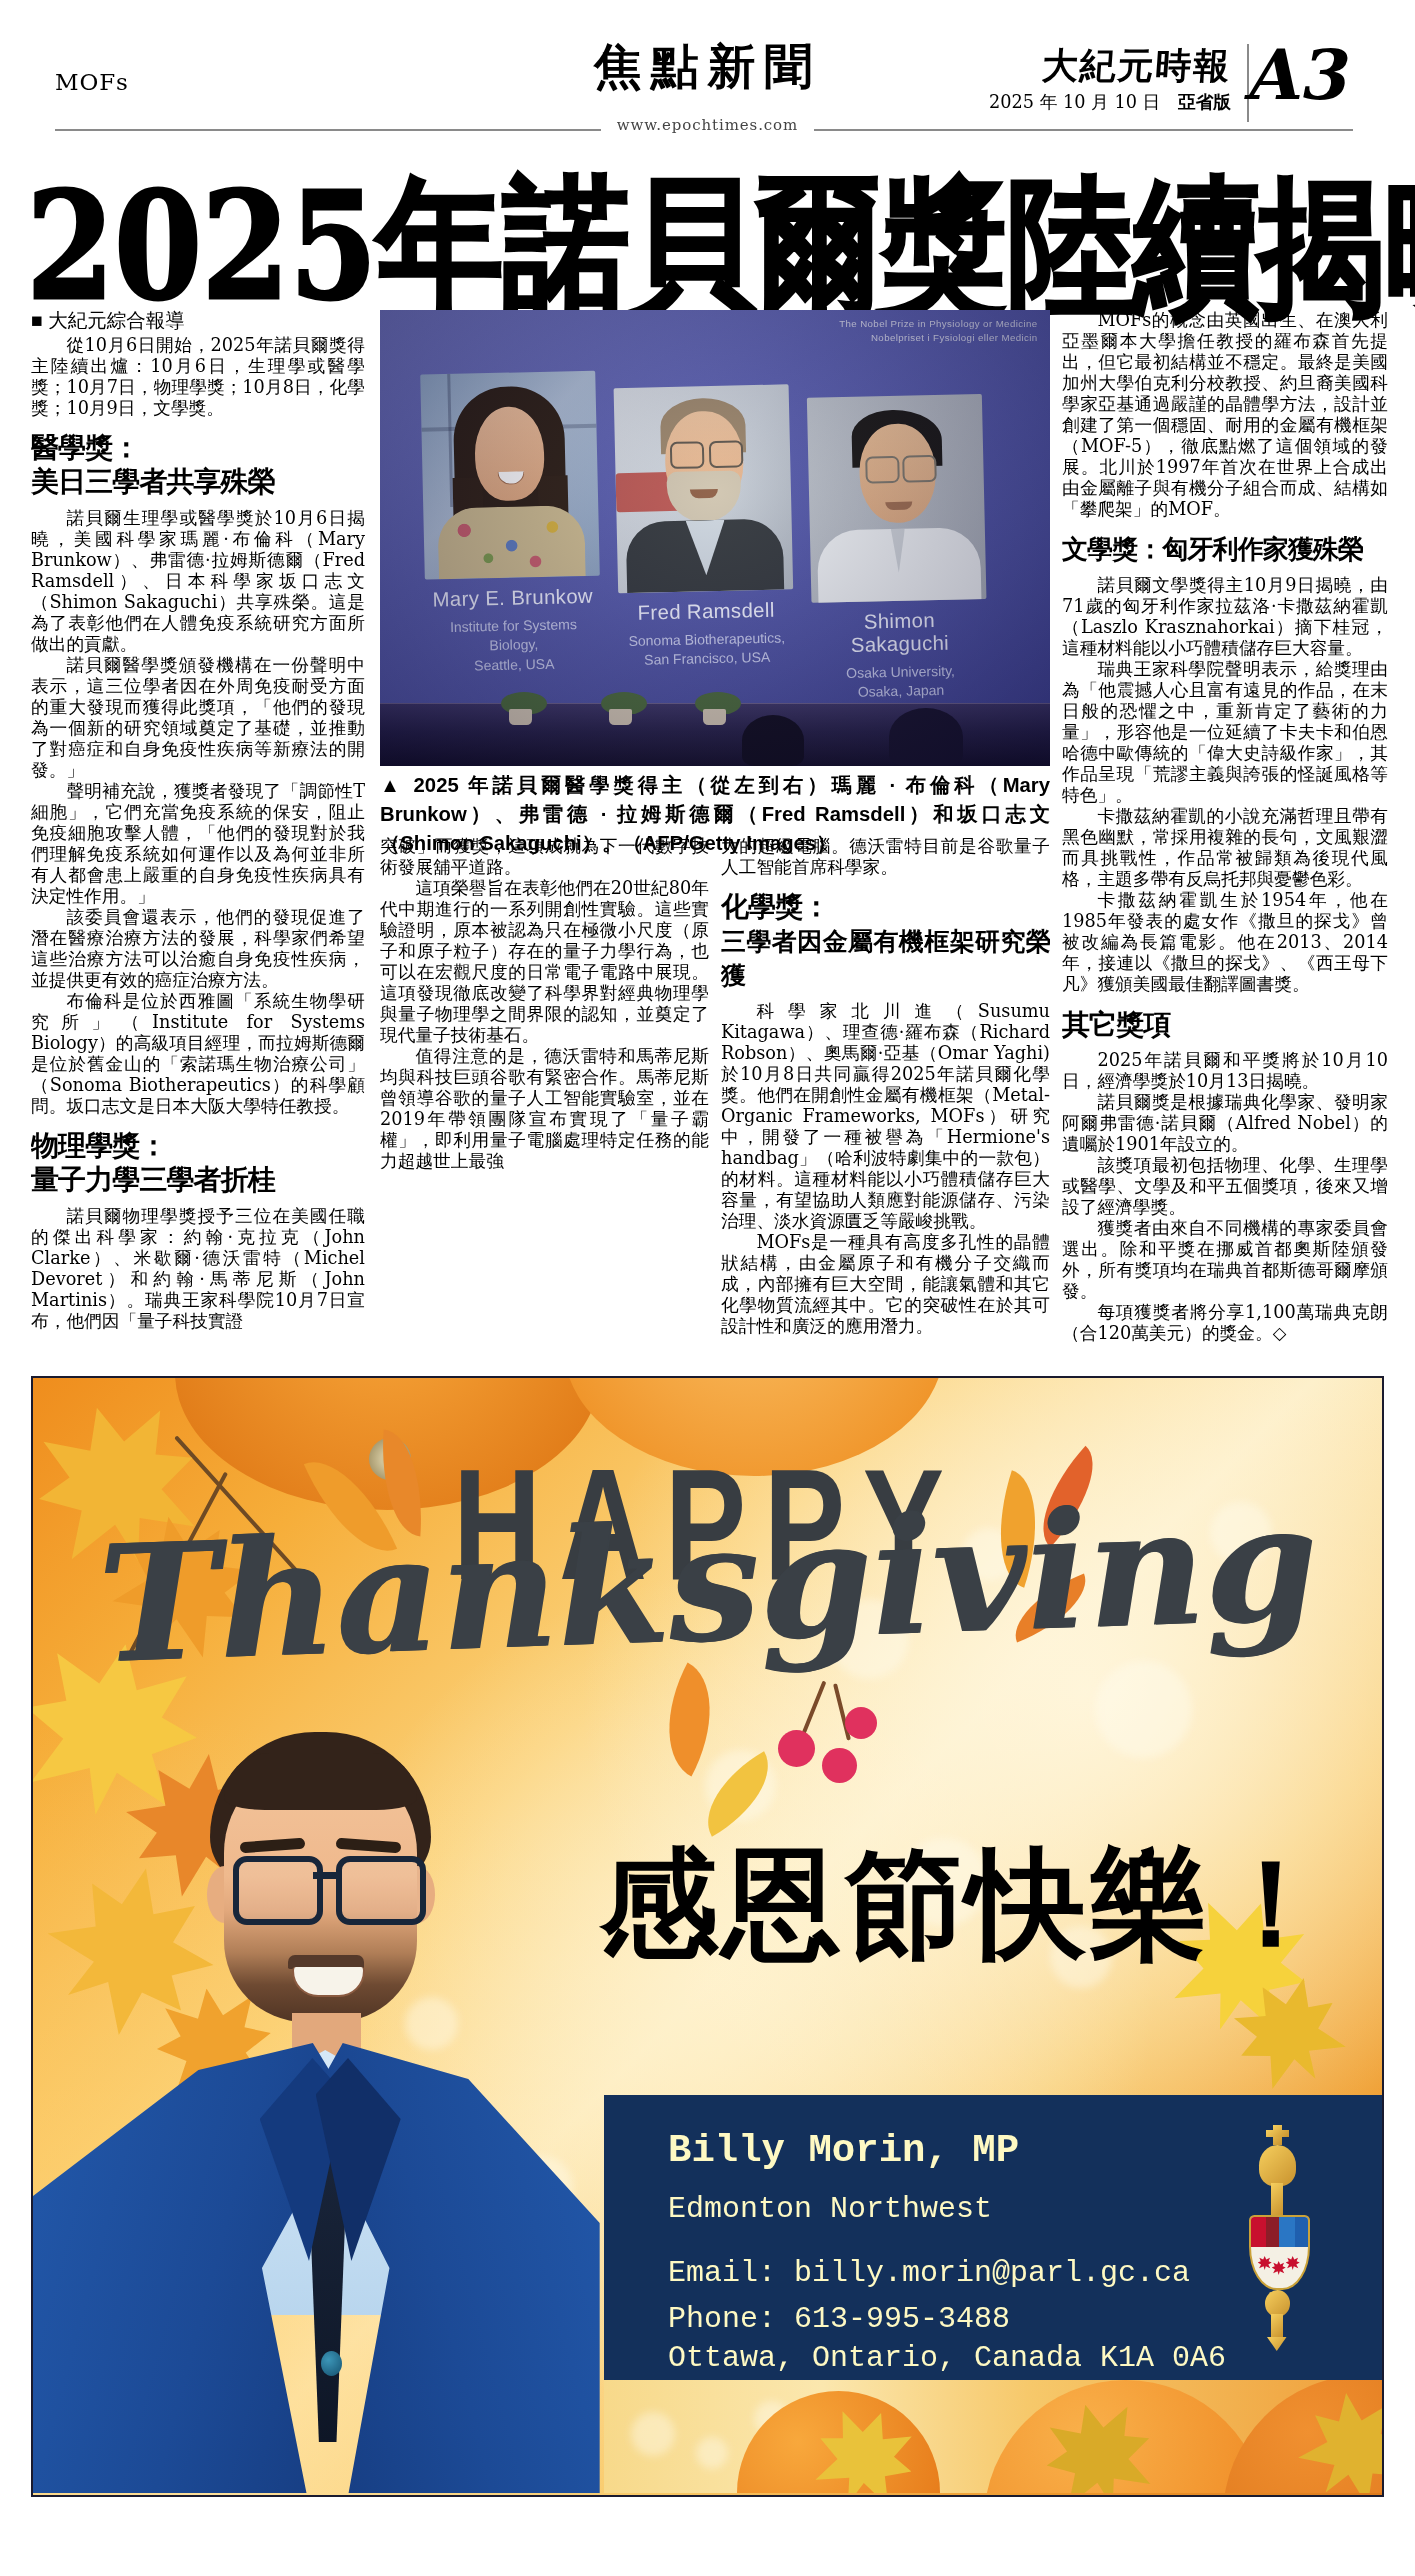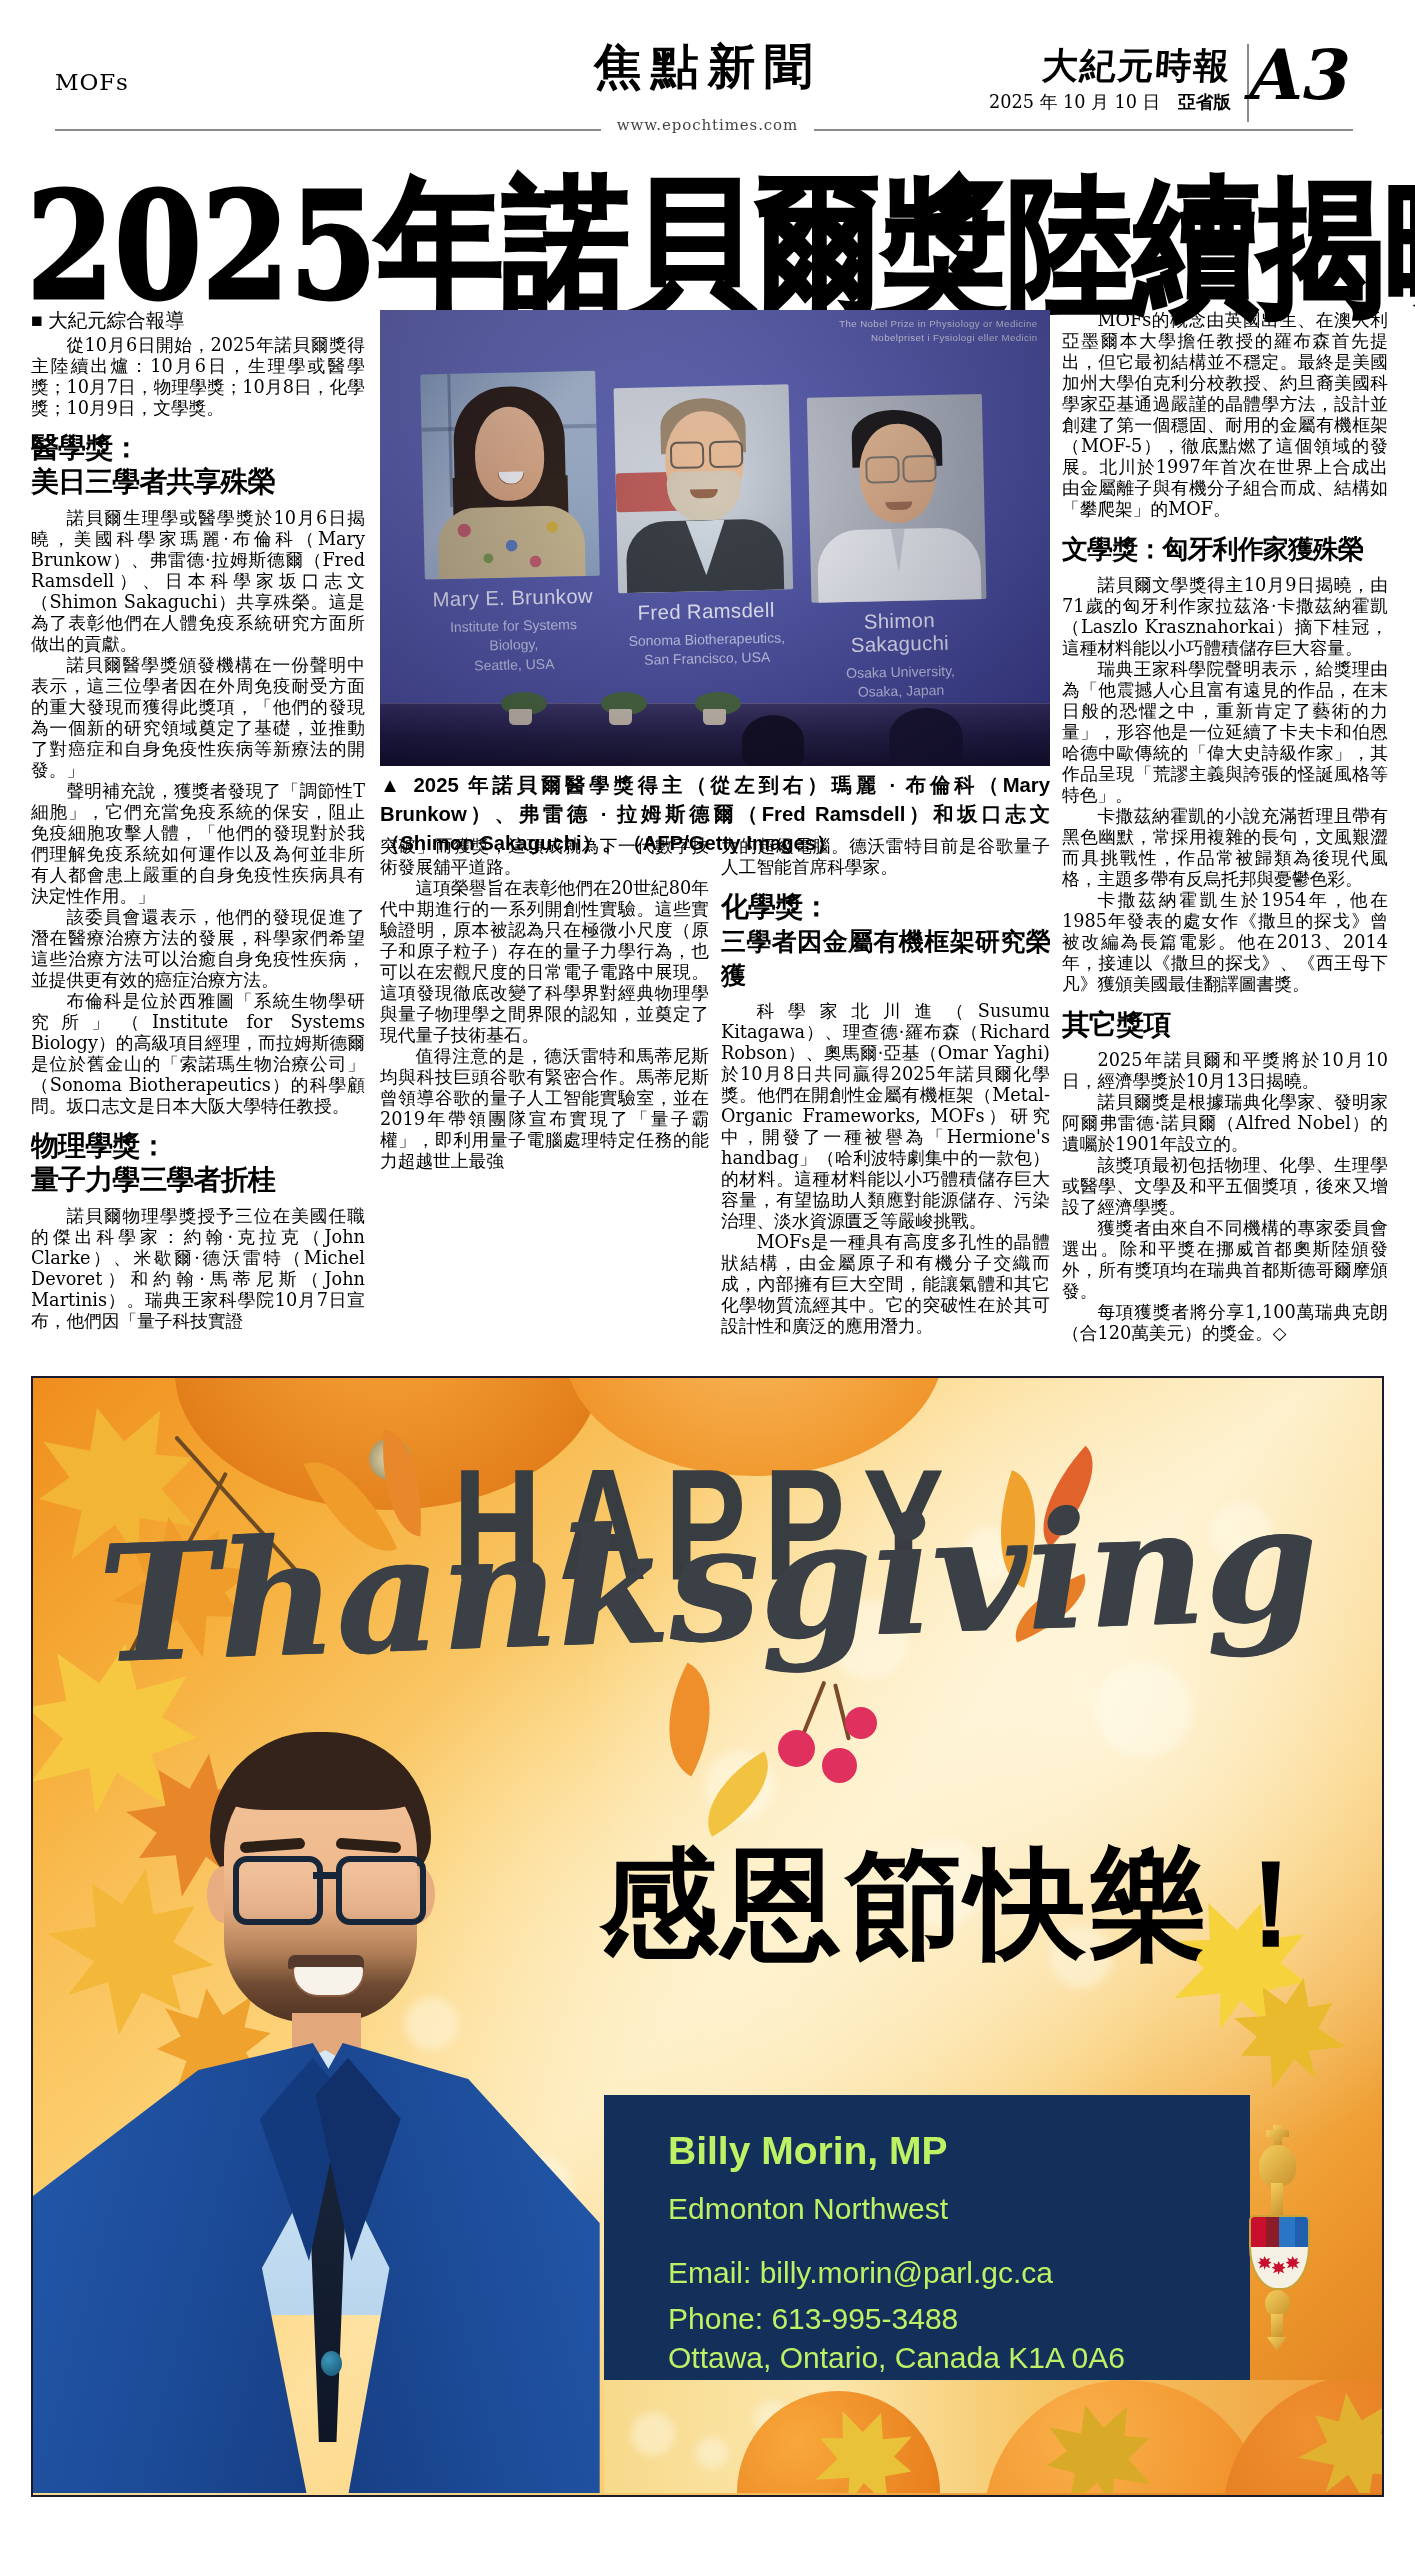--- a/index.html
+++ b/index.html
@@ -107,22 +107,22 @@
   .bm-suitR{left:257px;top:311px;width:292px;height:450px;
       background:linear-gradient(255deg,#2258aa 0%,#1c4a96 55%,#163c80 100%);
       clip-path:polygon(0 14%,12% 0,55% 8%,100% 40%,100% 100%,14% 100%,28% 50%);}
   .bm-lapL{left:209px;top:326px;width:85px;height:203px;background:#143a7e;
       clip-path:polygon(62% 0,100% 18%,58% 100%,0 30%);}
   .bm-lapR{left:265px;top:326px;width:85px;height:203px;background:#112f68;
       clip-path:polygon(38% 0,100% 30%,42% 100%,0 18%);}
   .bm-btn{left:270px;top:619px;width:21px;height:25px;border-radius:50%;
       background:radial-gradient(circle at 35% 35%,#3c96b8,#14506e);}
   
-  .ibox{left:571px;top:717px;width:646px;height:285px;background:#13305b;color:#bef264;
-        font-family:Liberation Sans, sans-serif;}
+  .ibox{left:571px;top:717px;width:778px;height:285px;background:#13305b;color:#fef9c3;
+        font-family:Liberation Mono, monospace;}
   .ibox .t{position:absolute;left:64px;white-space:nowrap;}
   .ib-name{top:34px;font-size:39px;font-weight:700;}
   .ib-riding{top:97px;font-size:30px;}
   .ib-email{top:161px;font-size:30px;}
   .ib-phone{top:207px;font-size:30px;}
   .ib-addr{top:246px;font-size:30px;}
   .mace{position:absolute;left:635px;top:30px;width:80px;height:226px;}
   .mace div{position:absolute;}
   .gold{background:linear-gradient(135deg,#f6cf5e,#c8922e);}
   .m-crossv{left:34px;top:0;width:8.8px;height:19.5px;}

